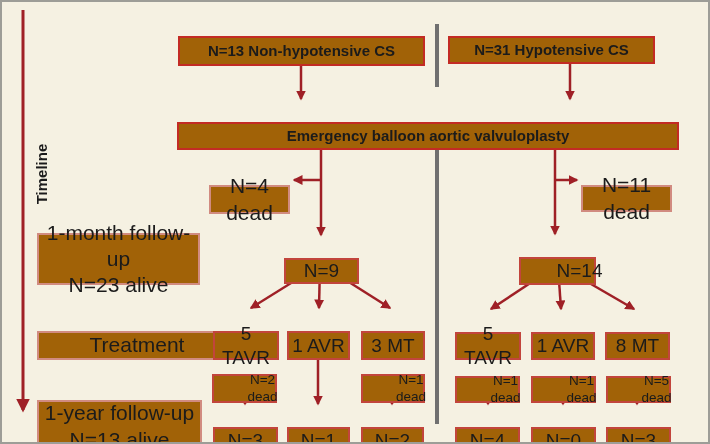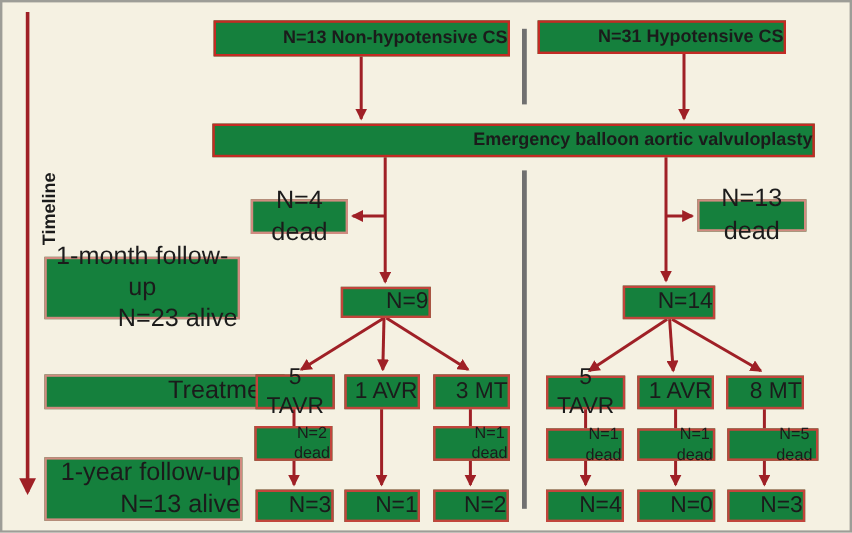--- a/index.html
+++ b/index.html
@@ -9,27 +9,28 @@
     box-sizing:border-box;
     border:2px solid #9d9d97;
     background:#f5f1e2;
     font-family:"Liberation Sans",sans-serif;
     color:#1b1b1b;
     overflow:hidden;
   }
   #arrow-layer{position:absolute;left:0;top:0;width:710px;height:444px;z-index:1;}
   .box{
     position:absolute;
-    background:#15803d;
+    background:#a16207;
     box-sizing:border-box;
     display:flex;flex-direction:column;
-    align-items:flex-end;justify-content:center;
+    align-items:center;justify-content:center;
     text-align:center;
     z-index:2;
     line-height:1.25;
+    margin-top:19px;
   }
   .b-strong{border:2px solid #c32b24;font-weight:bold;font-size:15px;}
   .b-med{border:2px solid #c2453c;font-size:19px;}
   .b-light{border:2px solid #d18b80;font-size:21px;}
   .sm{font-size:13.5px;padding-left:36px;}
   .divider{
     position:absolute;left:433px;width:4px;background:#707070;z-index:0;
   }
   #divider-top{top:22px;height:63px;}
   #divider-bottom{top:140px;height:282px;}
@@ -55,21 +56,21 @@
   #box-l-mt-dead{left:359px;top:353px;width:64px;height:29px;}
   #box-oneyear{left:35px;top:379px;width:165px;height:53px;}
   #box-l-n3{left:211px;top:406px;width:65px;height:27px;}
   #box-l-n1{left:285px;top:406px;width:63px;height:27px;}
   #box-l-n2{left:359px;top:406px;width:63px;height:27px;}
   #box-r-tavr{left:453px;top:311px;width:66px;height:28px;}
   #box-r-avr{left:529px;top:311px;width:64px;height:28px;}
   #box-r-mt{left:603px;top:311px;width:65px;height:28px;}
   #box-r-tavr-dead{left:453px;top:355px;width:65px;height:27px;}
   #box-r-avr-dead{left:529px;top:355px;width:65px;height:27px;}
-  #box-r-mt-dead{left:604px;top:355px;width:76px;height:27px;}
+  #box-r-mt-dead{left:604px;top:355px;width:65px;height:27px;}
   #box-r-n4{left:453px;top:406px;width:65px;height:27px;}
   #box-r-n0{left:529px;top:406px;width:65px;height:27px;}
   #box-r-n3{left:604px;top:406px;width:65px;height:27px;}
 </style>
 </head>
 <body>
 
 <div id="frame">
 
   <svg id="arrow-layer" viewBox="0 0 710 444" xmlns="http://www.w3.org/2000/svg">
@@ -153,21 +154,21 @@
   </div>
 
   <div class="box b-strong" id="box-emergency">
     <span>Emergency balloon aortic valvuloplasty</span>
   </div>
 
   <div class="box b-light" id="box-n4dead">
     <span>N=4 dead</span>
   </div>
   <div class="box b-light" id="box-n17dead">
-    <span>N=13 dead</span>
+    <span>N=11 dead</span>
   </div>
 
   <div class="box b-light" id="box-onemonth">
     <span>1-month follow-up</span>
     <span>N=23 alive</span>
   </div>
   <div class="box b-light" id="box-treatment">
     <span>Treatment</span>
   </div>
   <div class="box b-light" id="box-oneyear">

